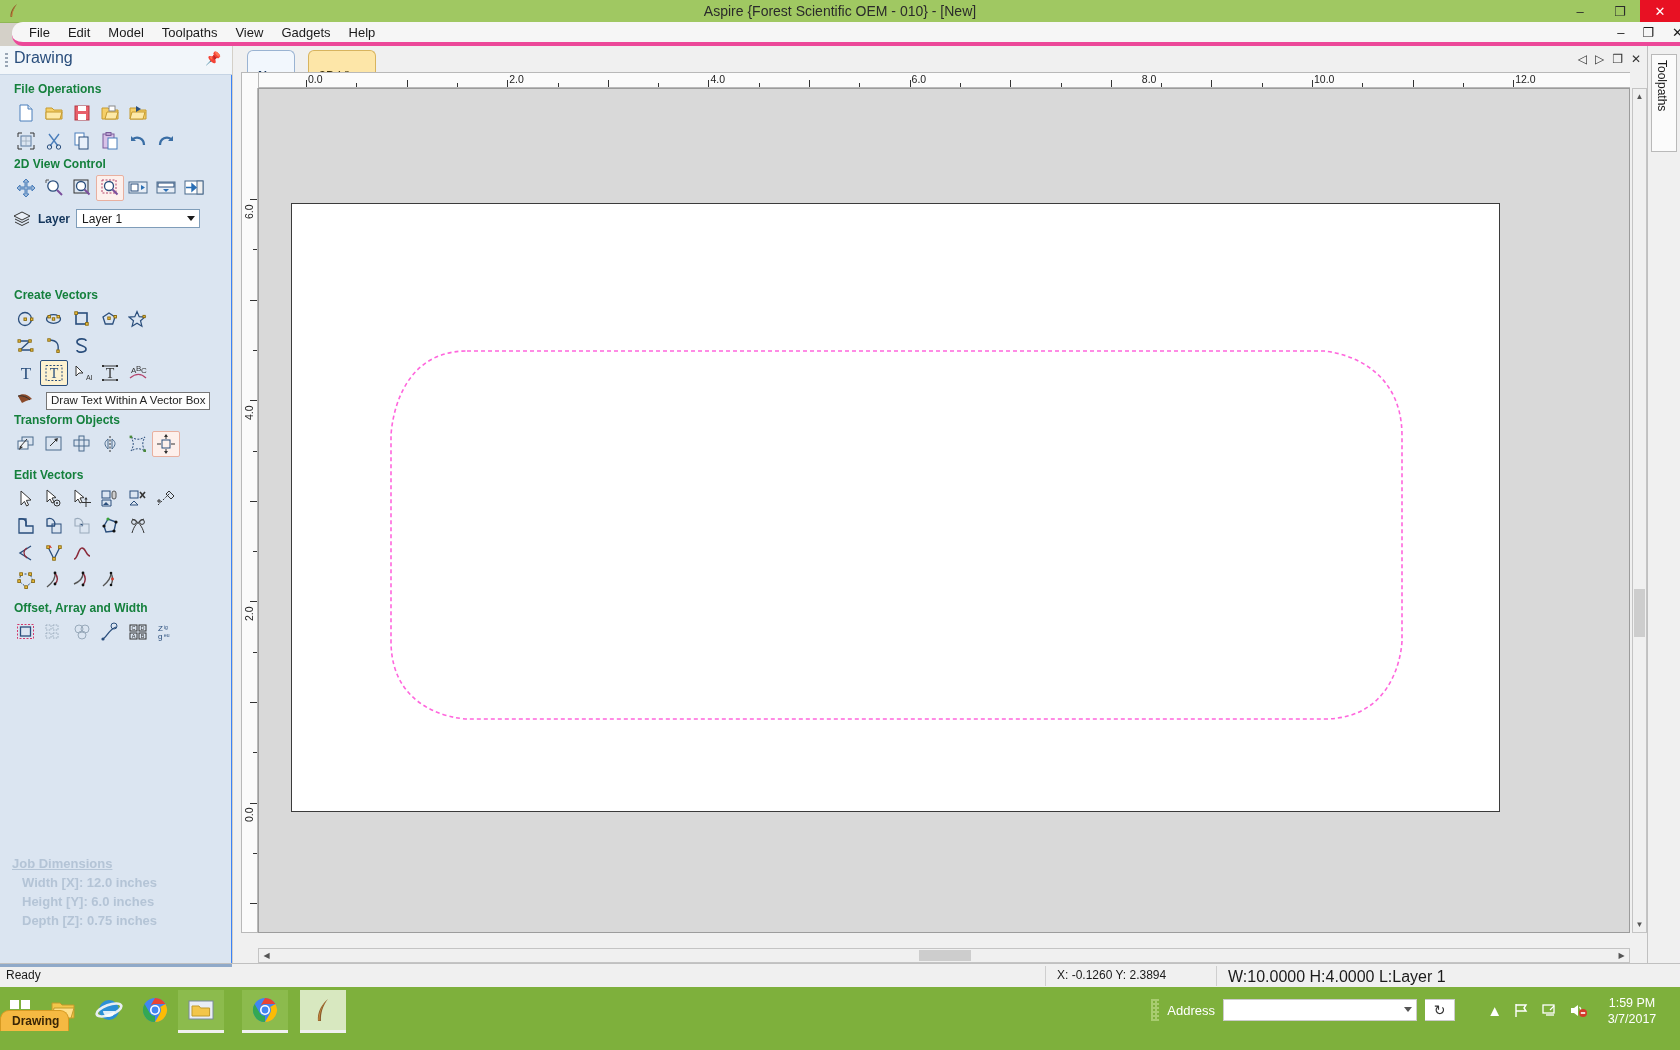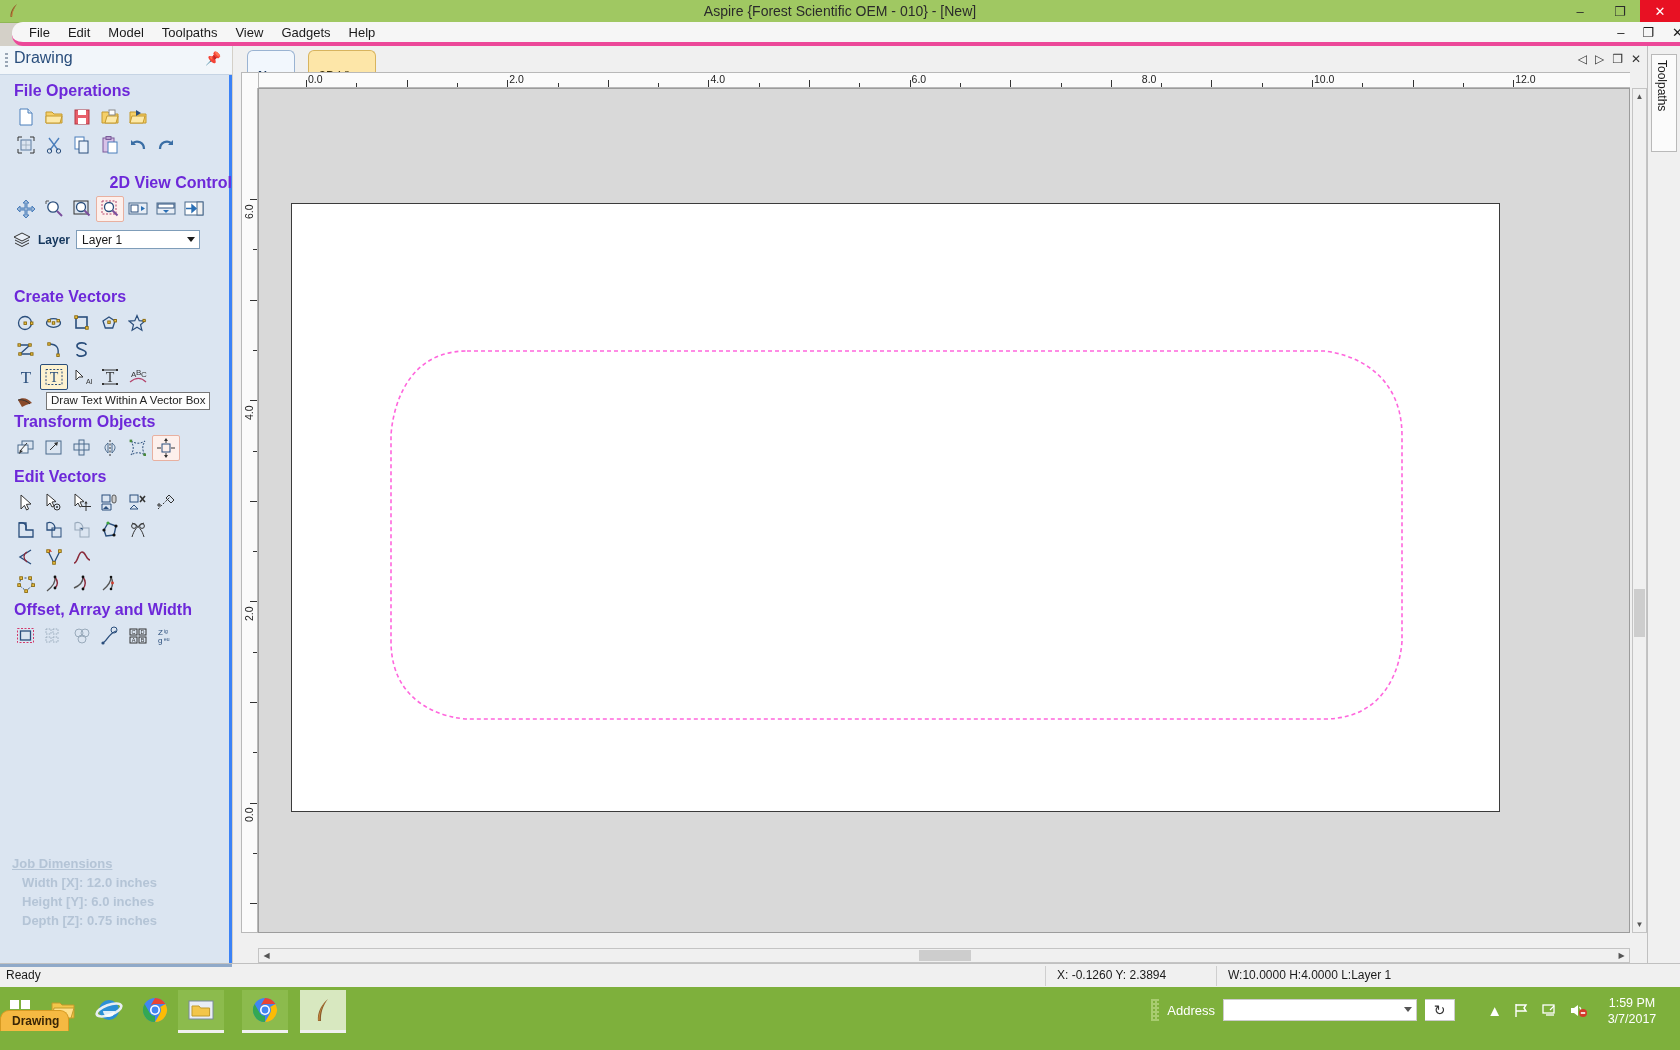--- a/index.html
+++ b/index.html
@@ -23,30 +23,30 @@
   .winbtn.close{background:#e81123;color:#fff;}
 
   
   .menubar{position:absolute;left:12px;top:22px;width:1680px;height:24px;
     background:#f6f6f6;border-bottom:4px solid #ec4899;display:flex;align-items:center;
     padding-left:8px;box-sizing:border-box;border-radius:11px;}
   .menubar .mi{padding:3px 9px;font-size:13px;color:#1a1a1a;}
 
   
   .leftdock{position:absolute;left:0;top:46px;width:232px;height:917px;
-    background:#dbe5f1;border-right:3px solid #3b82f6;box-sizing:border-box;}
+    background:#dbe5f1;border-right:1px solid #3b82f6;box-sizing:border-box;}
   .dock-head{position:absolute;left:0;top:0;width:232px;height:28px;
     background:#f2f6fa;border-bottom:1px solid #c6d4e4;}
   .dock-head .grip{position:absolute;left:5px;top:7px;width:3px;height:14px;
     background:repeating-linear-gradient(to bottom,#9aa6b5 0 2px,transparent 2px 4px);}
   .dock-head .title{position:absolute;left:14px;top:3px;font-size:16px;color:#2a4e7c;}
   .dock-head .pin{position:absolute;right:10px;top:5px;font-size:13px;color:#2a4e7c;}
 
   .sec{position:absolute;left:0;width:232px;}
-  .sec-title{font-size:16px;font-weight:bold;color:#6d28d9;padding-left:14px;margin-bottom:4px;}
+  .sec-title{font-size:12px;font-weight:bold;color:#15803d;padding-left:14px;margin-bottom:4px;}
   .iconrow{display:flex;padding-left:12px;gap:0px;}
   .icb{width:28px;height:26px;display:flex;align-items:center;justify-content:center;
     position:relative;box-sizing:border-box;}
   .icb.sel{background:#fdf2d0;border:1px solid #2a4e7c;border-radius:2px;}
   .icb.sel2{border:1px solid #e8b0a0;background:#fdf0ec;border-radius:2px;}
   .icb svg{display:block;}
 
   .layerrow{display:flex;align-items:center;padding-left:12px;gap:6px;}
   .layerlabel{font-size:12px;font-weight:bold;color:#14365c;}
   .layersel{width:124px;height:19px;background:#fff;border:1px solid #7f9db9;
@@ -119,21 +119,21 @@
     border:1px solid #b9b9b9;box-sizing:border-box;}
   .vtab span{position:absolute;left:17px;top:5px;font-size:12px;color:#1a1a1a;
     transform:rotate(90deg);transform-origin:left top;white-space:nowrap;}
 
   
   .statusbar{position:absolute;left:0;top:963px;width:1680px;height:24px;
     background:#f0f0f0;border-top:1px solid #c0c0c0;box-sizing:border-box;}
   .statusbar .sgrip{position:absolute;left:0;top:0;width:232px;height:3px;background:#8fa9c9;}
   .sb-ready{position:absolute;left:6px;top:4px;font-size:12px;}
   .sb-xy{position:absolute;left:1057px;top:4px;font-size:12px;}
-  .sb-wh{position:absolute;left:1228px;top:4px;font-size:12px;}
+  .sb-wh{position:absolute;left:1228px;top:4px;font-size:16px;}
   .sb-div{position:absolute;top:2px;width:1px;height:20px;background:#cfcfcf;}
 
   
   .taskbar{position:absolute;left:0;top:987px;width:1680px;height:63px;background:#7eb03c;}
   .startbtn{position:absolute;left:0;top:0;width:40px;height:45px;
     display:flex;align-items:center;justify-content:center;}
   .tbapp{position:absolute;top:3px;width:46px;height:40px;
     display:flex;align-items:center;justify-content:center;}
   .tbapp.active{background:#8cbb4d;border-bottom:3px solid #f0f0f0;}
   .addrzone{position:absolute;right:225px;top:10px;height:26px;display:flex;align-items:center;gap:8px;}
@@ -265,21 +265,21 @@
           </div>
         <div class="icb">
           <svg width="20" height="20" viewBox="0 0 20 20">
               <path d="M4 14 C4 7 11 5 15 8" stroke="#3a6ea5" stroke-width="2.3" fill="none"></path>
               <path d="M17 5v5h-5z" fill="#3a6ea5"></path>
             </svg>
           </div>
       </div>
     </div>
 
-    <div class="sec" style="top:128px;text-align:right;">
+    <div class="sec" style="top:111px;">
       <div class="sec-title">2D View Control</div>
       <div class="iconrow">
         <div class="icb">
           <svg width="20" height="20" viewBox="0 0 20 20">
               <path d="M10 1l3 3h-2v5h5V7l3 3-3 3v-2h-5v5h2l-3 3-3-3h2v-5H4v2l-3-3 3-3v2h5V4H7z" fill="#9ab6d6" stroke="#4a7ebb"></path>
             </svg>
           </div>
         <div class="icb">
           <svg width="20" height="20" viewBox="0 0 20 20">
               <circle cx="9" cy="8" r="5.2" fill="#fff" stroke="#2a4e7c" stroke-width="1.3"></circle>

